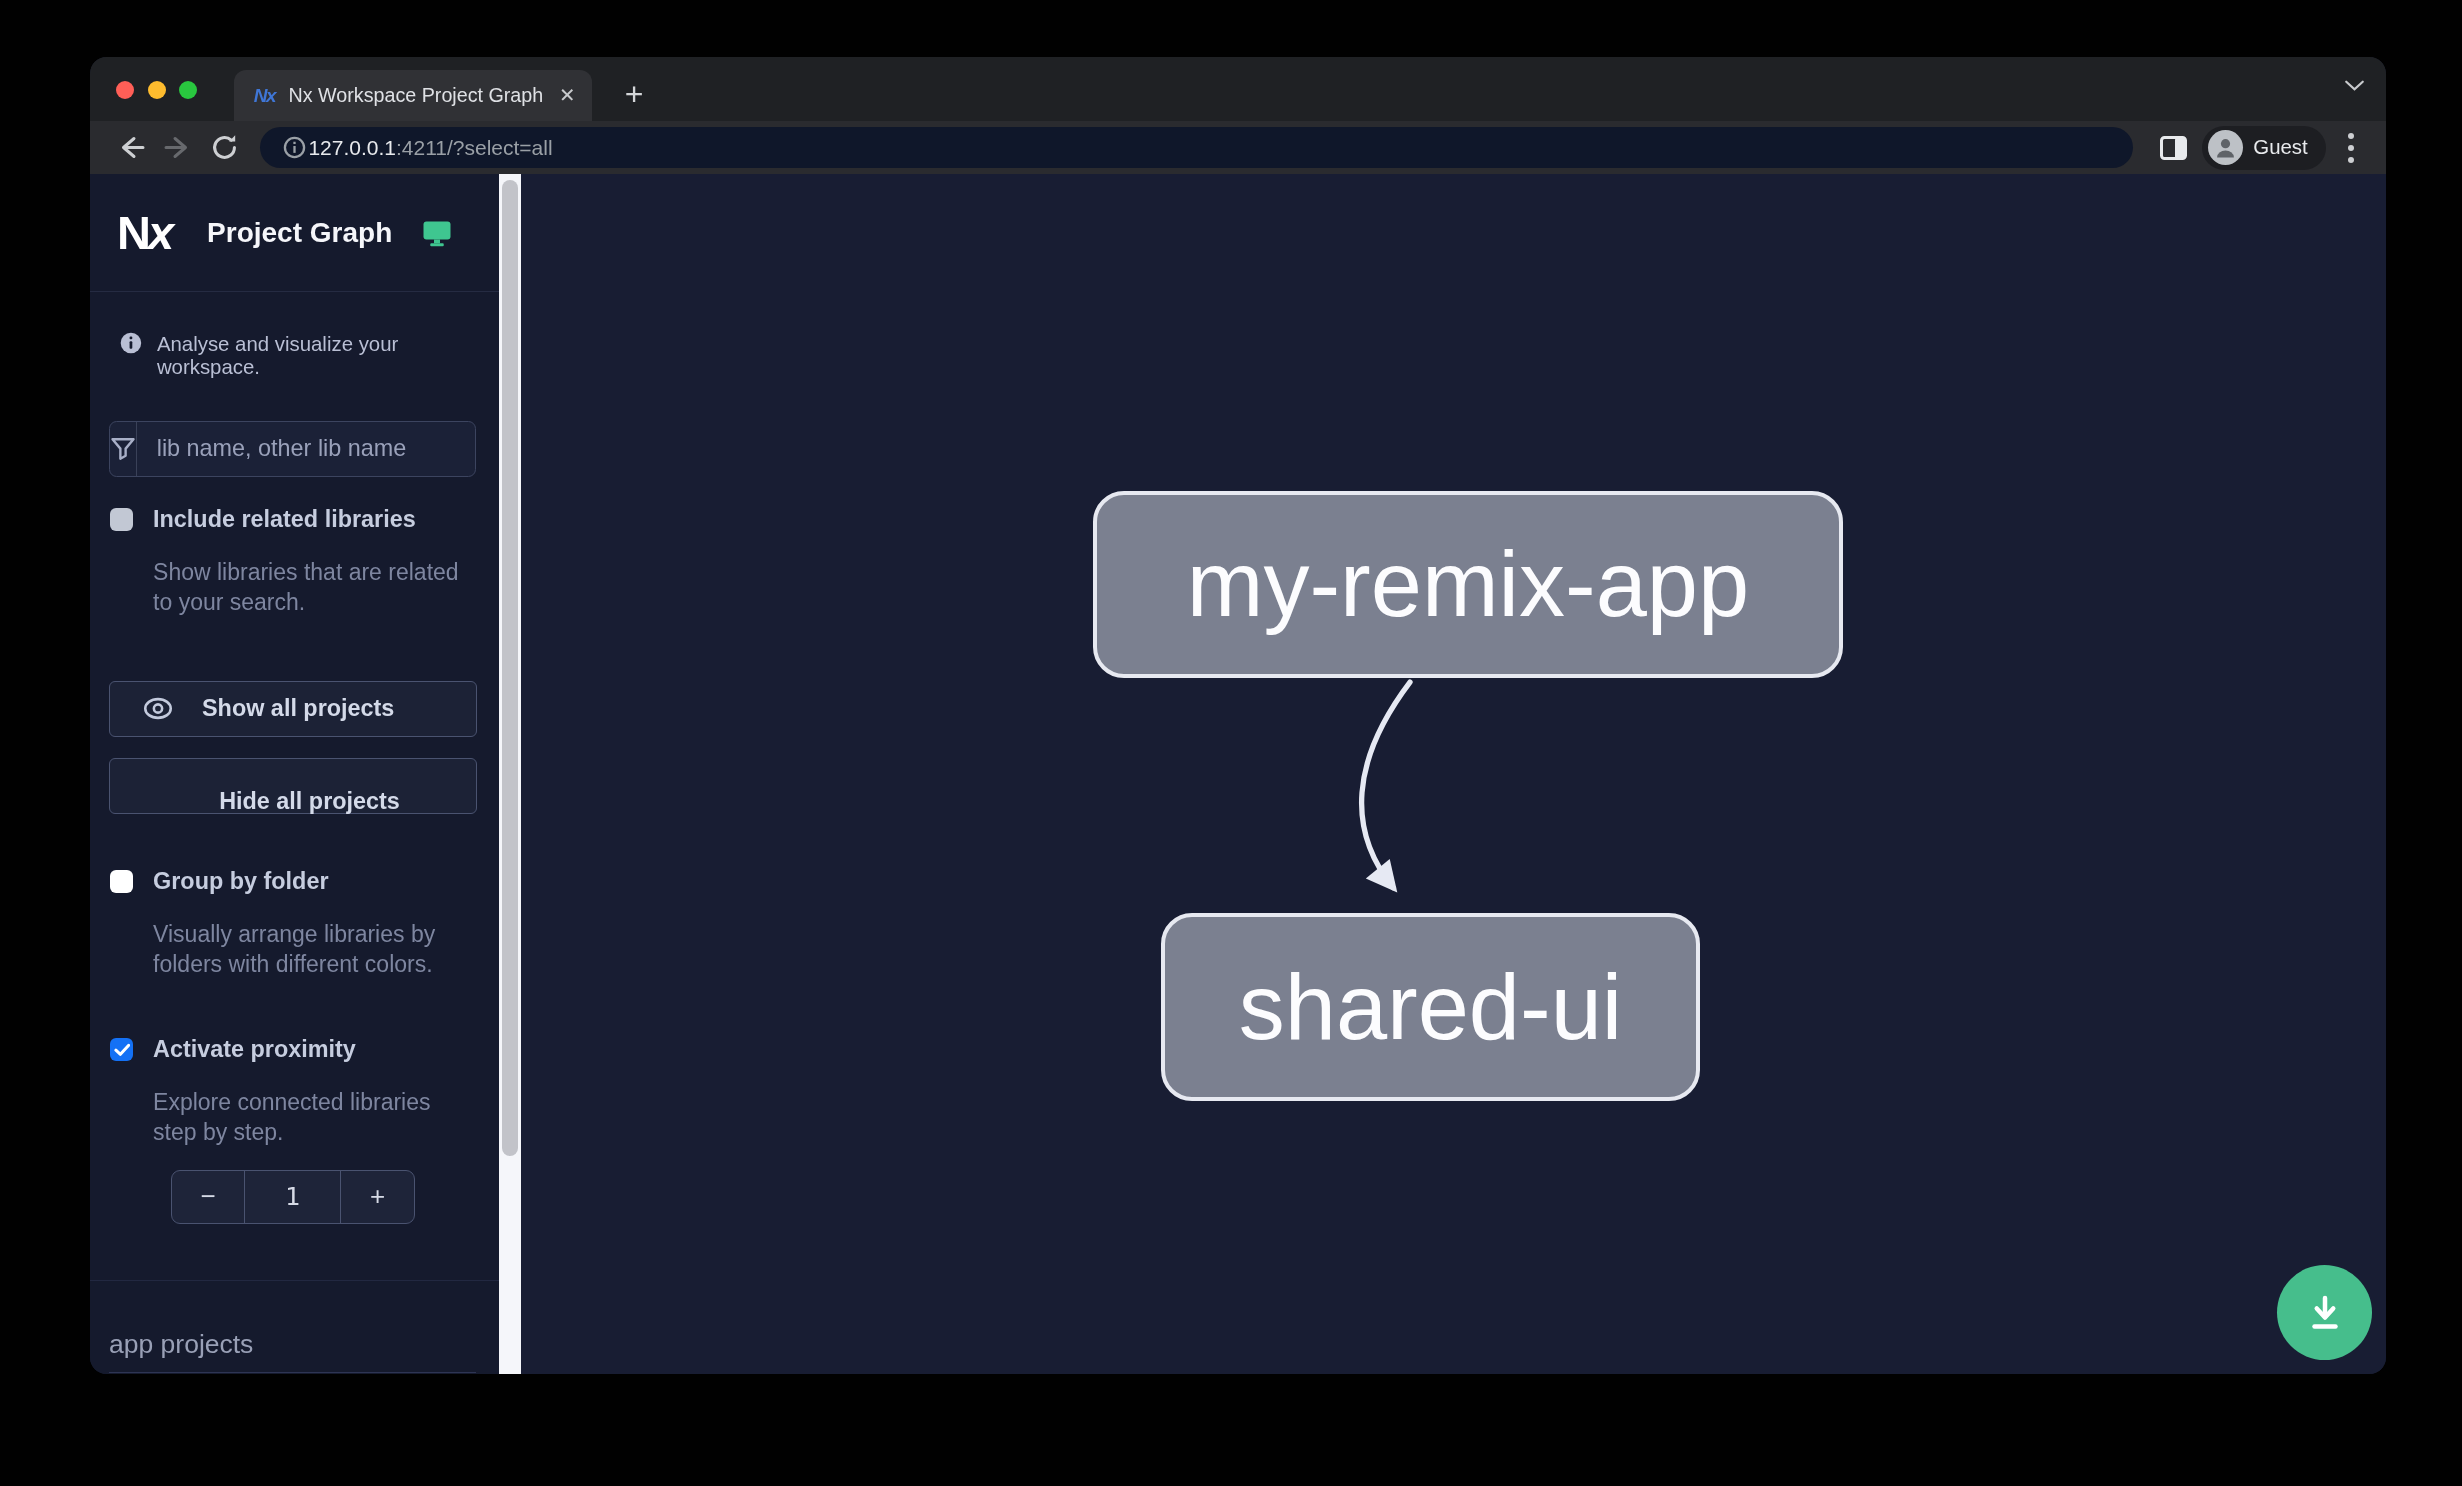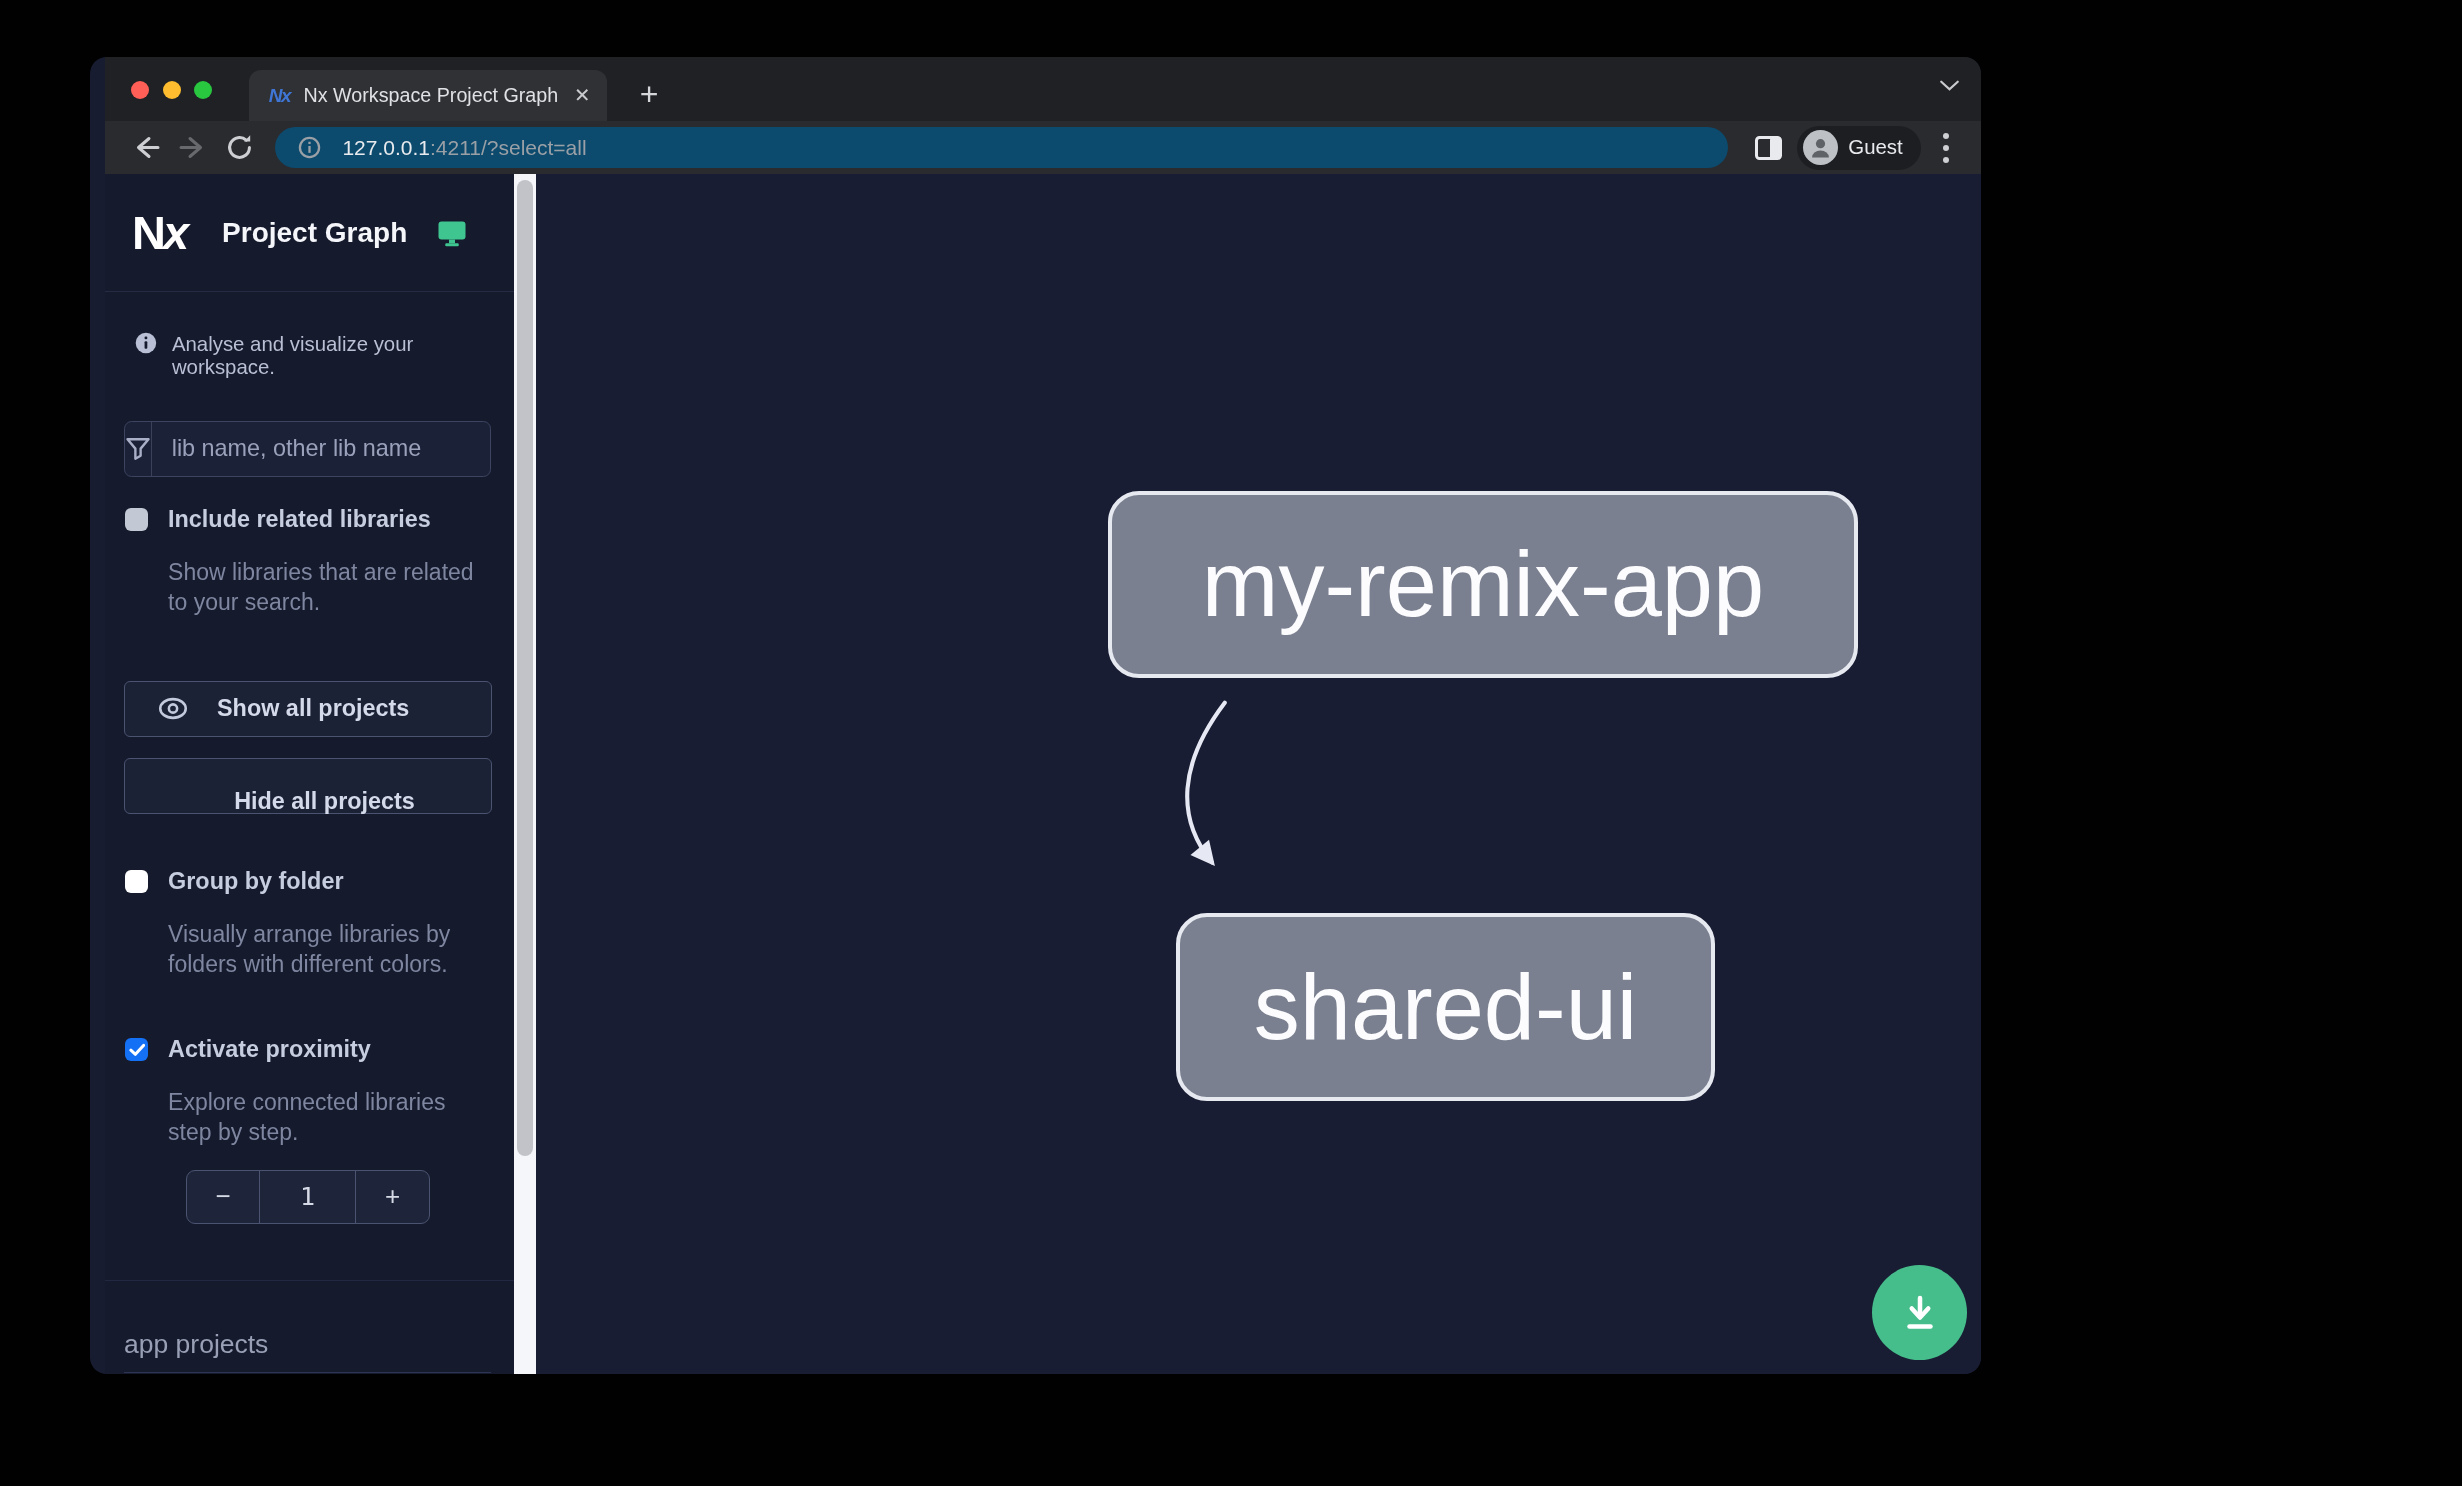--- a/index.html
+++ b/index.html
@@ -1,40 +1,40 @@
 <!DOCTYPE html>
 <html style="font-size:12px"><head>
 <meta charset="utf-8">
 <style>
   * { margin:0; padding:0; box-sizing:border-box; }
   html,body { width:2462px; height:1487px; background:#010101; font-family:"Liberation Sans", sans-serif; overflow:hidden; }
 
   
-  .window { position:absolute; left:90px; top:57px; width:1891px; height:1317px;
-            border-radius:16.6px; overflow:hidden; background:#171C30;padding-left:15px; }
+  .window { position:absolute; left:90px; top:57px; width:2296px; height:1317px;
+            border-radius:16.6px; overflow:hidden; background:#171C30; }
 
   
   .tabstrip { position:relative; height:64px; background:#1F2124; }
   .traffic { position:absolute; left:26px; top:24px; display:flex; gap:13.6px; }
   .traffic span { width:18px; height:18px; border-radius:50%; display:block; }
   .tl-red{ background:#FF5F57; } .tl-yellow{ background:#FEBC2E; } .tl-green{ background:#29C73F; }
   .tab { position:absolute; left:144px; top:13px; width:358px; height:51px; background:#303135;
          border-radius:12px 12px 0 0; display:flex; align-items:center; padding:0 16.6px 0 19.7px; gap:13.6px; }
   .favicon { font-size:19px; font-weight:800; color:#3F76D6; letter-spacing:-1.5px; font-style:italic; }
   .tab-title { font-size:19.7px; color:#DFE1E5; white-space:nowrap; flex:1; }
   .tab-close { font-size:19.7px; color:#C8CACD; }
   .newtab { position:absolute; left:523px; top:16.6px; width:42px; height:42px; display:flex; align-items:center; justify-content:center;
             color:#D4D6D9; font-size:32px; font-weight:300; }
   .strip-chevron { position:absolute; right:19.7px; top:21px; }
 
   
   .toolbar { height:53px; background:#2A2B2F; display:flex; align-items:center; padding:0 19.7px 0 23px; gap:10.6px; }
   .navbtn { width:36px; height:36px; display:flex; align-items:center; justify-content:center; }
-  .urlbar { flex:1; height:41px; margin-left:7.6px; margin-right:12px; background:#0c4a6e; border-radius:20.4px;
-            display:flex; align-items:center; padding:0 23px; gap:21px; }
+  .urlbar { flex:1; height:41px; margin-left:7.6px; margin-right:12px; background:#0f172a; border-radius:20.4px;
+            display:flex; align-items:center; padding:0 23px; gap:2px; }
   .url-host { font-size:21px; color:#E8EAED; }
   .url-rest { font-size:21px; color:#9AA0A6; }
   .guest { height:44px; background:#1D1E22; border-radius:22px; display:flex; align-items:center; padding:0 18px 0 5.3px; gap:10.6px; }
   .guest-label { font-size:20.4px; color:#E8EAED; }
   .avatar { width:35px; height:35px; border-radius:50%; background:#BDC1C6; display:flex; align-items:center; justify-content:center; }
   .kebab { width:30px; display:flex; flex-direction:column; align-items:center; gap:6px; }
   .kebab i { width:6px; height:6px; border-radius:50%; background:#CDCFD2; }
 
   
   .content { display:flex; height:1200px; }

